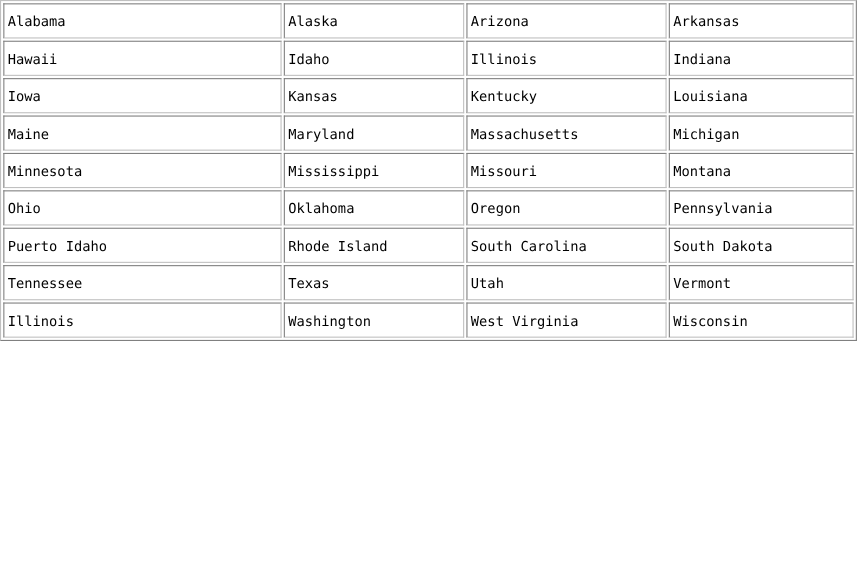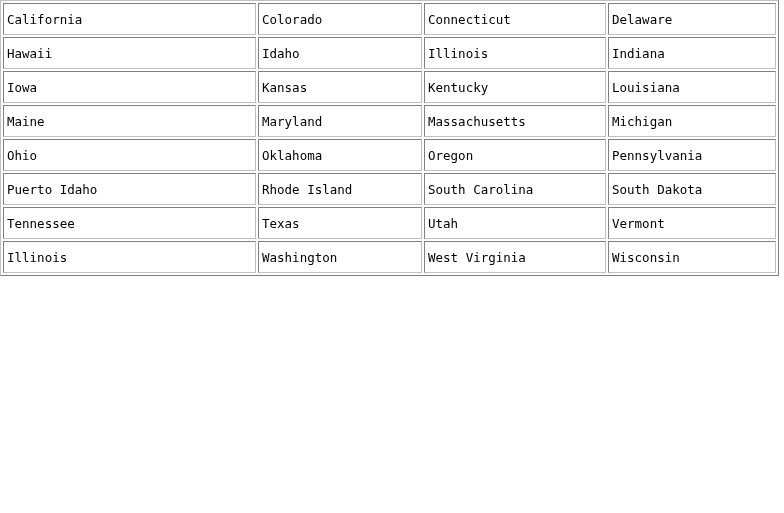--- a/index.html
+++ b/index.html
@@ -53,42 +53,48 @@
 
 <table id="states-table">
   <colgroup>
     <col class="c1">
       <col class="c2">
       <col class="c3">
       <col class="c4">
   </colgroup>
   <tbody>
       <tr>
-        <td>California</td>
-        <td>Colorado</td>
-        <td>Connecticut</td>
-        <td>Delaware</td>
+        <td>Alabama</td>
+        <td>Alaska</td>
+        <td>Arizona</td>
+        <td>Arkansas</td>
       </tr>
       <tr>
         <td>Hawaii</td>
         <td>Idaho</td>
         <td>Illinois</td>
         <td>Indiana</td>
       </tr>
       <tr>
         <td>Iowa</td>
         <td>Kansas</td>
         <td>Kentucky</td>
         <td>Louisiana</td>
       </tr>
       <tr>
         <td>Maine</td>
         <td>Maryland</td>
         <td>Massachusetts</td>
         <td>Michigan</td>
+      </tr>
+      <tr>
+        <td>Minnesota</td>
+        <td>Mississippi</td>
+        <td>Missouri</td>
+        <td>Montana</td>
       </tr>
       <tr>
         <td>Ohio</td>
         <td>Oklahoma</td>
         <td>Oregon</td>
         <td>Pennsylvania</td>
       </tr>
       <tr>
         <td>Puerto Idaho</td>
         <td>Rhode Island</td>

